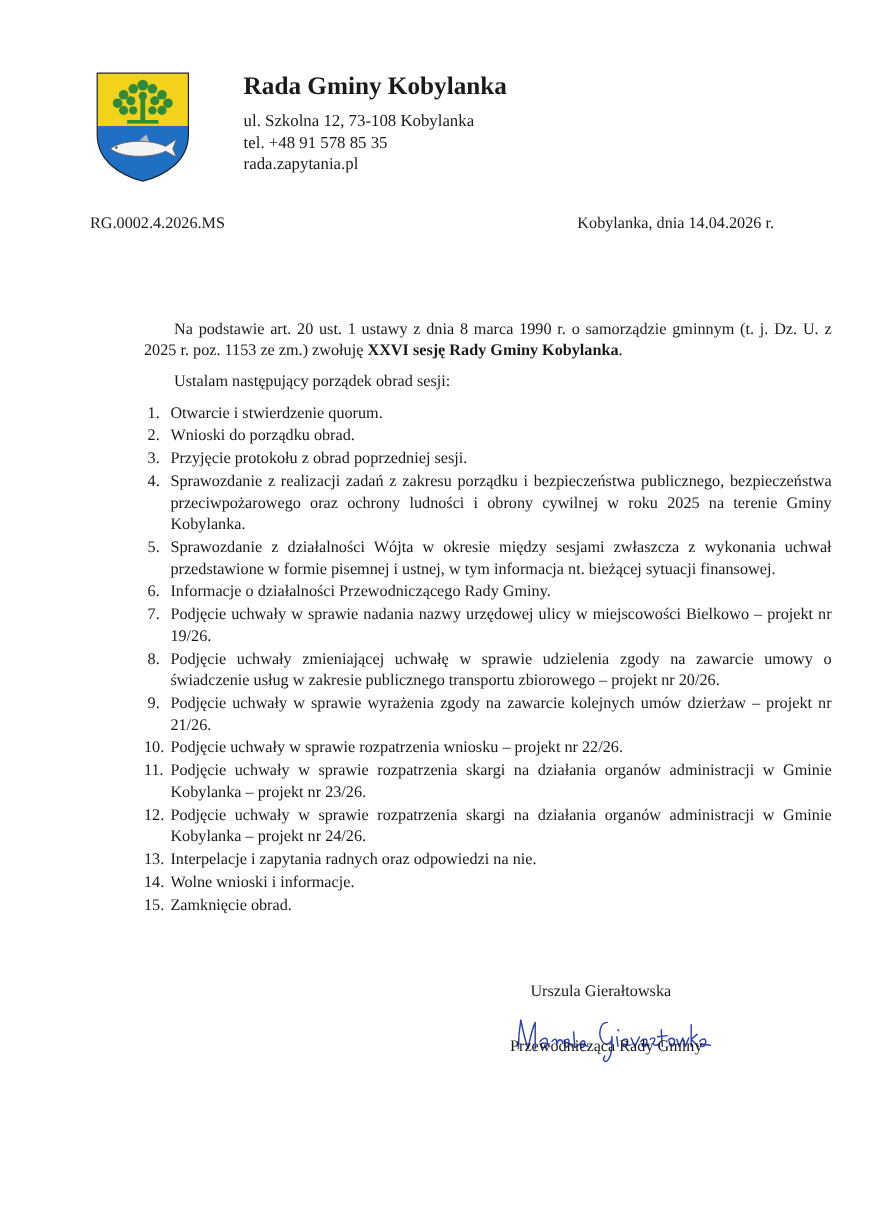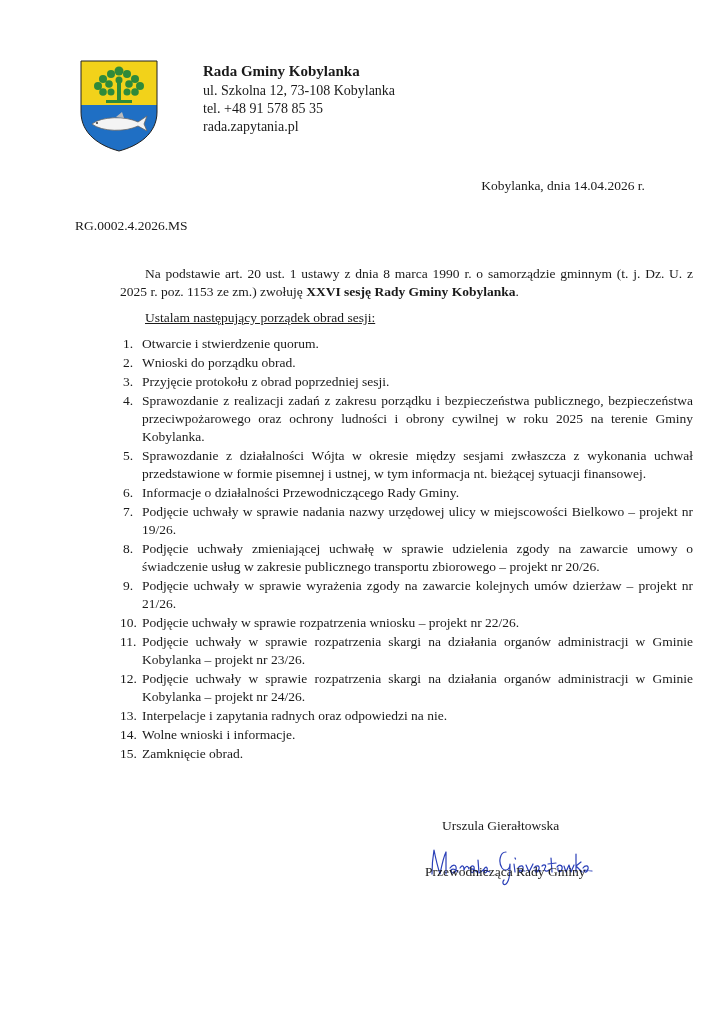--- a/index.html
+++ b/index.html
@@ -6,29 +6,29 @@
     body {
       width: 724px; height: 1024px; position: relative; overflow: hidden;
       font-family: "Liberation Serif", "DejaVu Serif", serif;
       color: #1a1a1a;
     }
     .page { position: absolute; inset: 0; }
 
     
     .coat { position: absolute; left: 80px; top: 60px; width: 78px; height: 92px; }
     .org { position: absolute; left: 203px; top: 61px; font-size: 14px; line-height: 18px; }
-    .org-name { font-size: 15px; font-weight: bold; line-height: 20px; margin-bottom: 1px; }
+    .org-name { font-size: 21px; font-weight: bold; line-height: 20px; margin-bottom: 12px; }
 
-    .ref { position: absolute; left: 75px; top: 178px; font-size: 13.5px; margin-top: 40px; }
+    .ref { position: absolute; left: 75px; top: 178px; font-size: 13.5px; }
     .place-date { position: absolute; right: 79px; top: 178px; font-size: 13.5px; text-align: right; }
 
     .body { position: absolute; left: 75px; top: 265px; width: 573px; font-size: 13.5px; line-height: 18px; margin-left: 45px; }
     .para { text-align: justify; text-indent: 25px; margin: 0 0 8px 0; }
     .para b { font-weight: bold; }
-    .intro { text-indent: 25px; margin: 0 0 8px 0; text-decoration: underline; }
+    .intro { text-indent: 25px; margin: 0 0 8px 0; }
 
     ol.agenda { list-style: none; margin: 0; padding: 0; }
     ol.agenda li { position: relative; padding-left: 22px; text-align: justify; line-height: 18px; margin-bottom: 1px; }
     ol.agenda li .num { position: absolute; left: 3px; top: 0; }
     ol.agenda li.two-digit .num { left: 0; }
 
     .sig { position: absolute; left: 420px; top: 818px; width: 180px; font-size: 13.5px; }
     .sig-name { position: absolute; left: 22px; top: 0; white-space: nowrap; }
     .sig-role { position: absolute; left: 5px; top: 46px; white-space: nowrap; }
     .signature { position: absolute; left: 0; top: 16px; width: 180px; height: 52px; }

